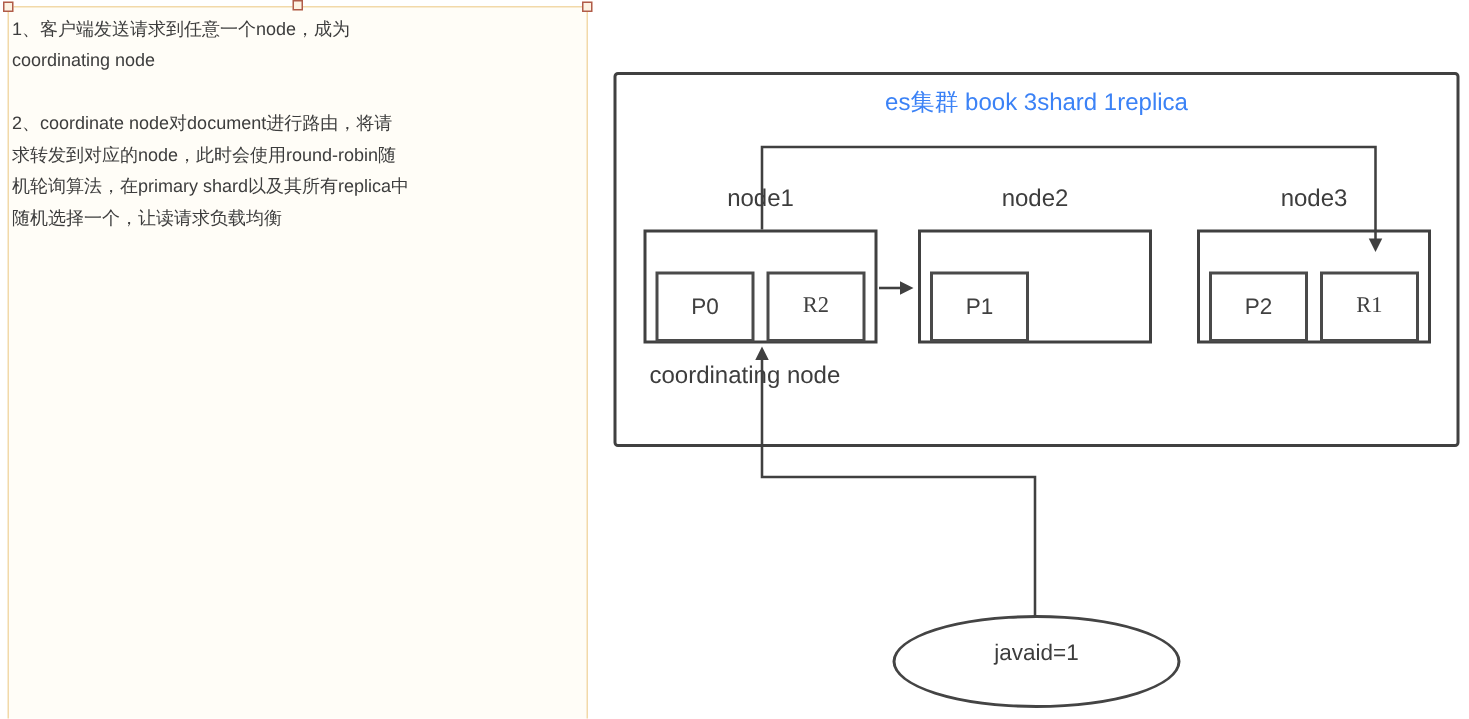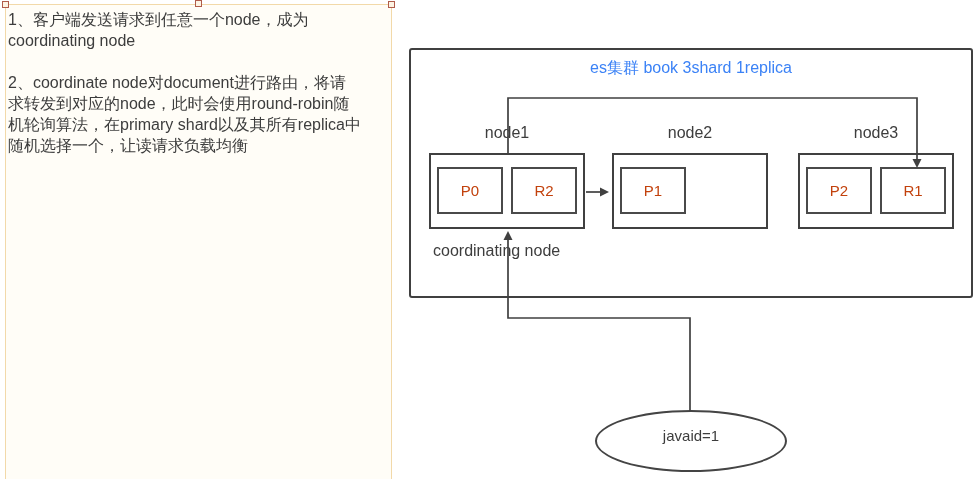--- a/index.html
+++ b/index.html
@@ -9,39 +9,39 @@
 
   
   .text-panel { position:absolute; left:5px; top:4px; width:387px; height:480px;
     border:1px solid #f2d9a9; background:#fffdf7; }
   .handle { position:absolute; width:7px; height:7px; background:#fdf3e3;
     border:1px solid #b05c4a; }
   .handle.tl { left:-4px; top:-4px; }
   .handle.tc { left:calc(50% - 4px); top:-5px; }
   .handle.tr { right:-4px; top:-4px; }
   .notes { position:absolute; left:2px; top:4px; width:382px;
-    font-size:16px; line-height:21px; color:#3d3d3d; }
+    font-size:12px; line-height:21px; color:#3d3d3d; }
   .notes .line { white-space:nowrap; }
   .spacer { height:21px; }
 
   
   .cluster { position:absolute; left:409px; top:48px; width:564px; height:250px;
     border:2px solid #404040; border-radius:3px; background:transparent; }
   .cluster-title { position:absolute; left:0; top:8px; width:100%;
     text-align:center; font-size:16px; color:#3b82f6; }
 
   .node-label { position:absolute; width:156px; text-align:center;
     font-size:16px; color:#3d3d3d; top:74px; }
   .node-box { position:absolute; top:103px; width:156px; height:76px;
     border:2px solid #404040; background:transparent; }
-  .shard { position:absolute; top:12px; width:66px; height:47px;
+  .shard { position:absolute; top:26px; width:66px; height:47px;
     border:2px solid #4a4a4a; display:flex; align-items:center; justify-content:center;
-    font-size:15px; color:#c2410c; background:transparent; }
+    font-size:15px; color:#404040; background:transparent; }
   .shard.first { left:6px; }
-  .shard.second { left:80px; }
+  .shard.second { left:80px;font-family:Liberation Serif, serif; }
   .n1 { left:18px; } .n2 { left:201px; } .n3 { left:387px; }
 
   .coord-label { position:absolute; left:433px; top:242px; font-size:16px; color:#3d3d3d; }
 
   
   .client-ellipse { position:absolute; left:595px; top:410px; width:192px; height:62px;
     border:2px solid #444444; border-radius:50%;
     display:flex; flex-direction:row; align-items:center; justify-content:center;
     padding-bottom:12px; font-size:15px; line-height:21px; color:#3d3d3d; }
 

